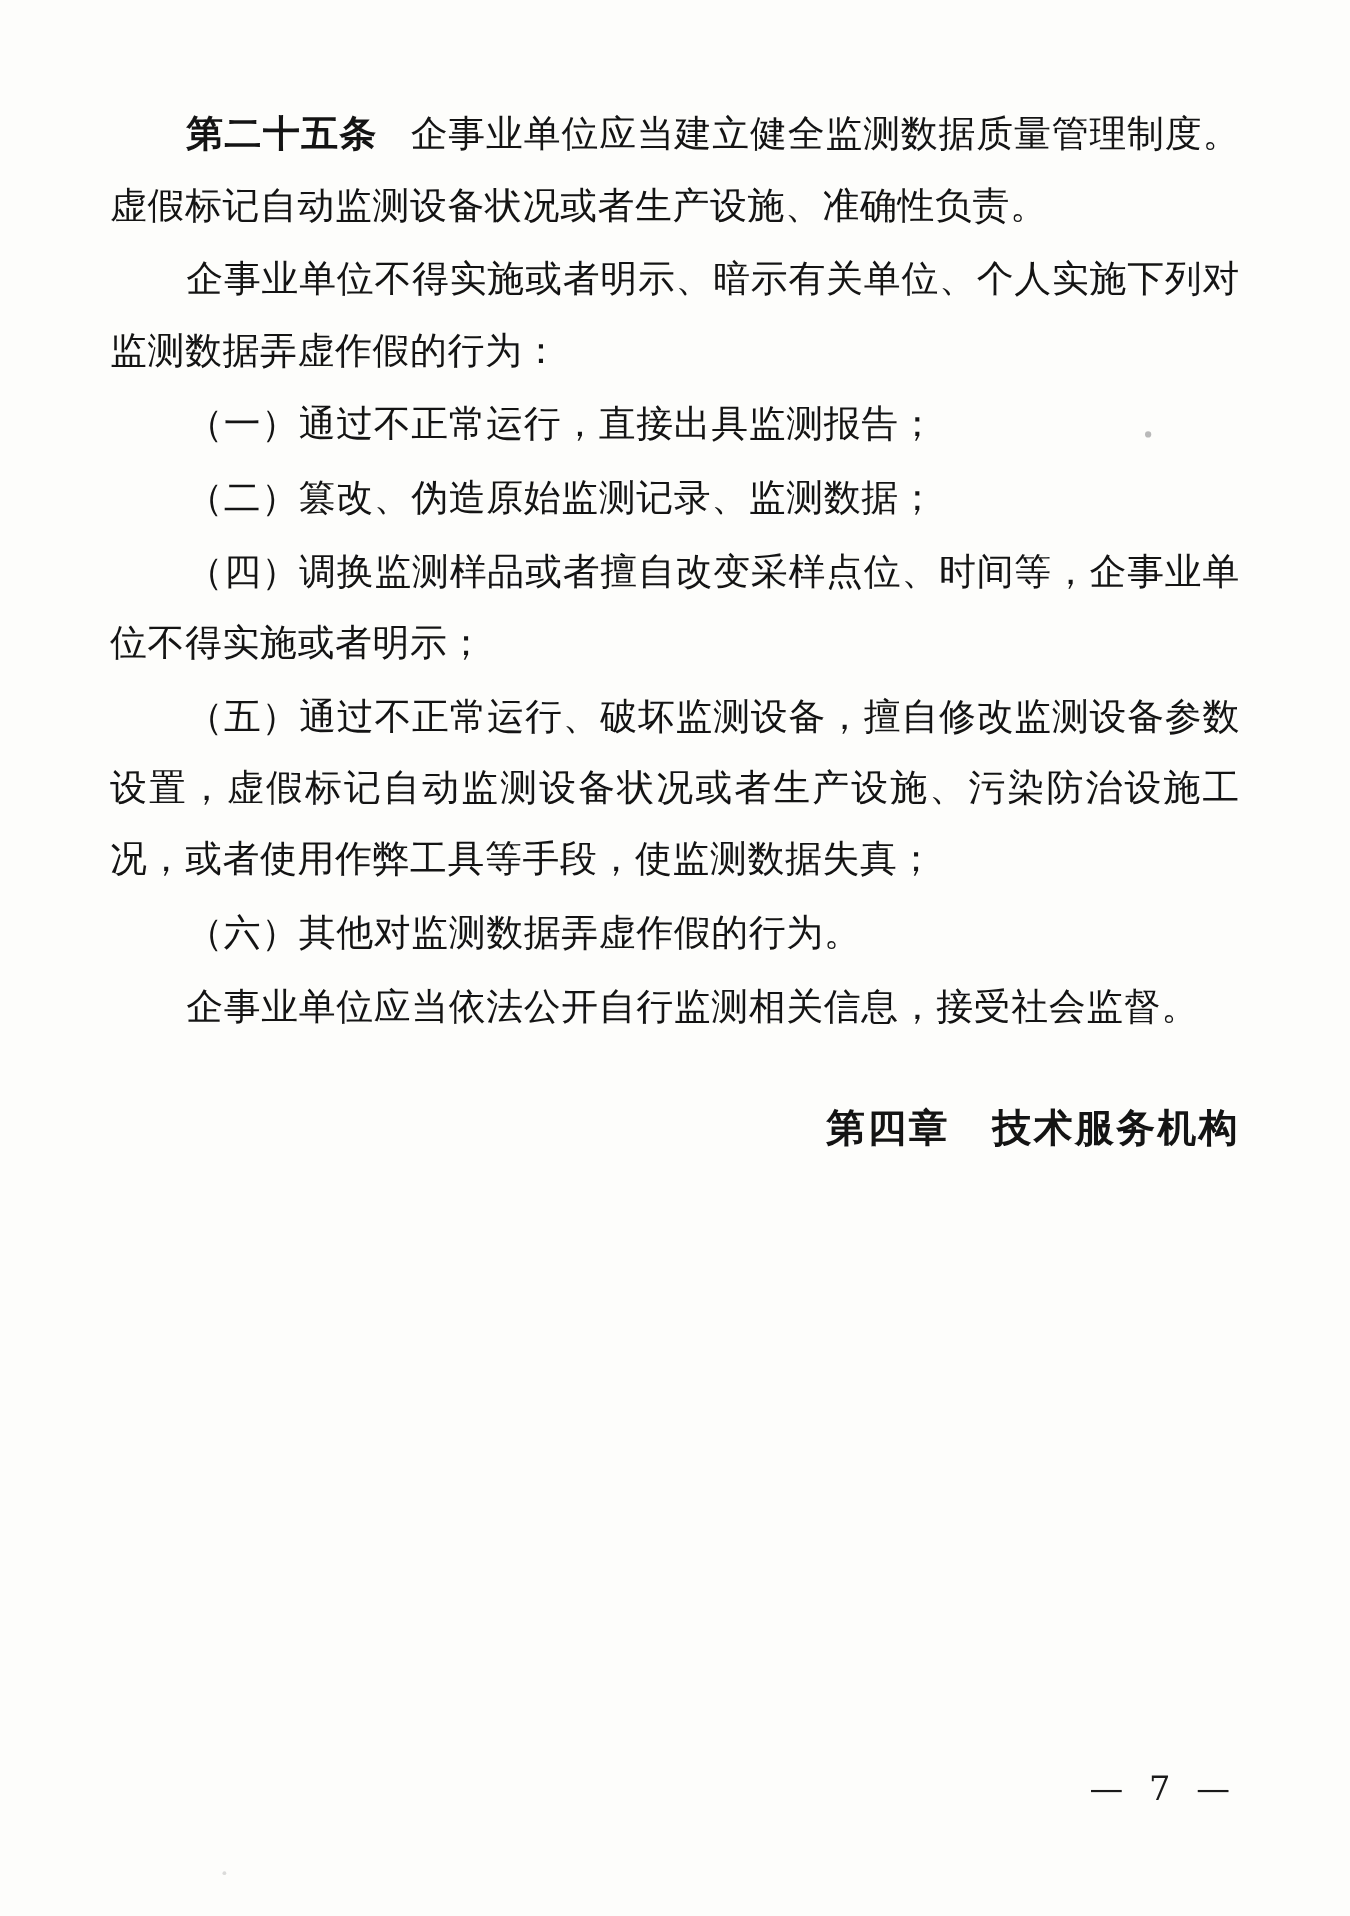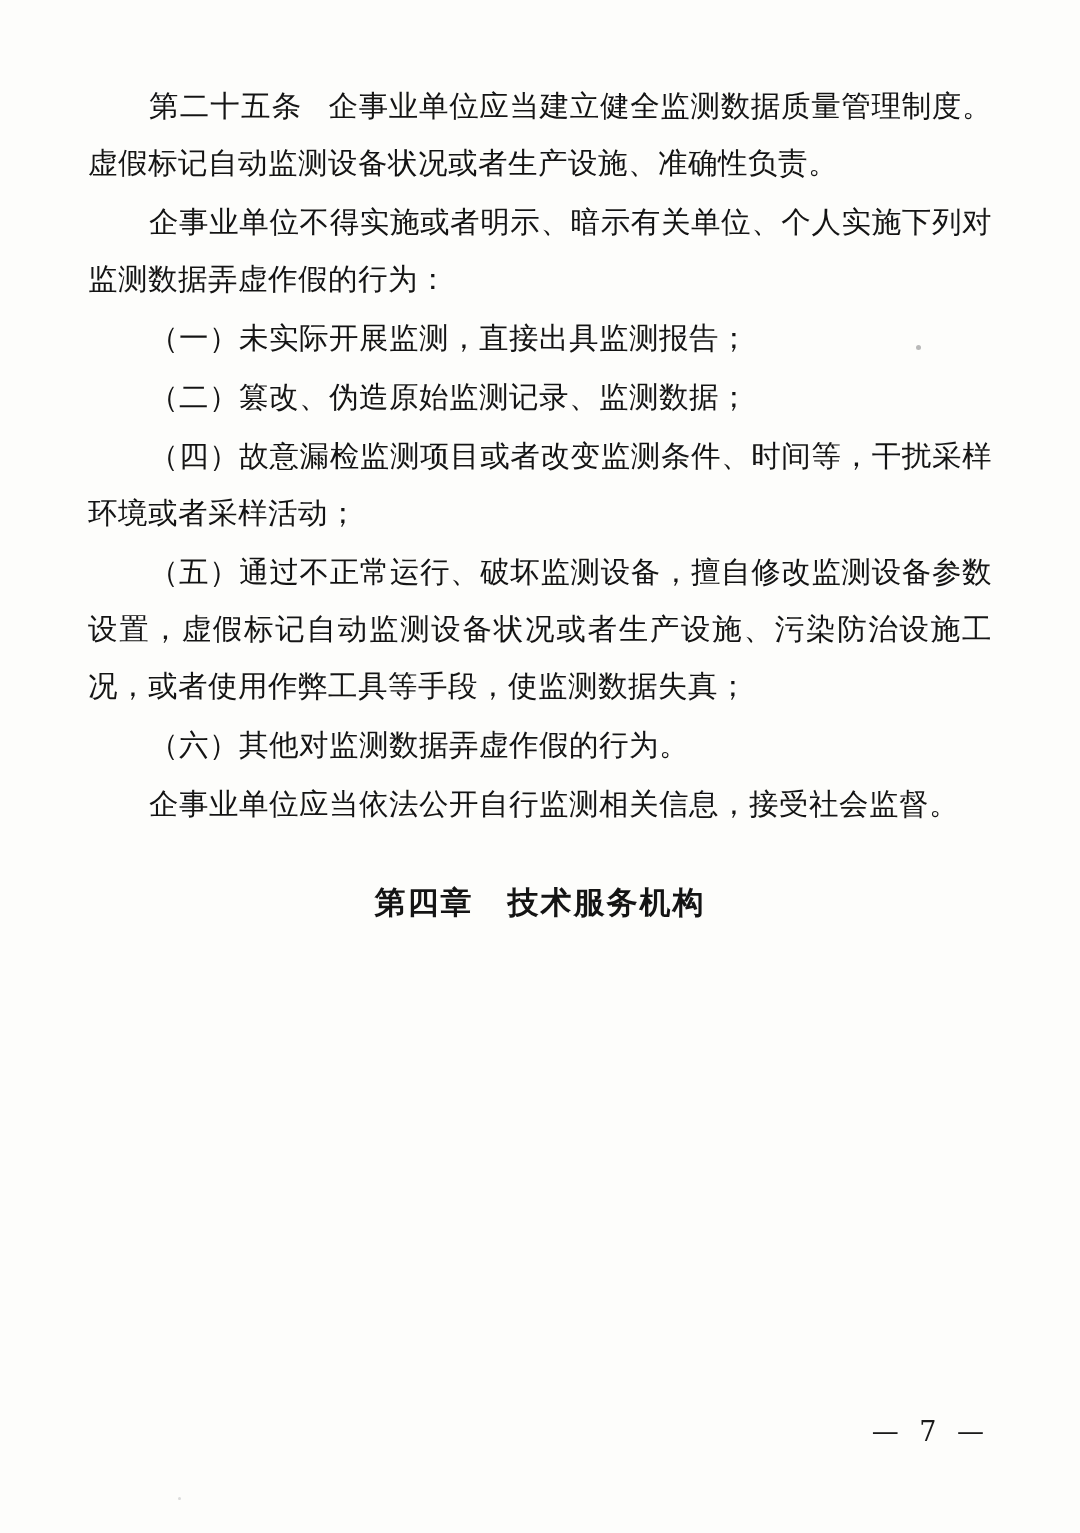--- a/index.html
+++ b/index.html
@@ -36,28 +36,28 @@
     letter-spacing: 0.5px;
     text-align: justify;
     text-justify: inter-ideograph;
     text-indent: 0;
     word-break: break-all;
   }
   p.indent {
     text-indent: 61px;
   }
   .art-label {
-    font-weight: normal;
+    font-weight: bold;
     letter-spacing: 1px;
   }
   h2.chapter {
     margin: 44px 0 34px 0;
     font-size: 31px;
     font-weight: bold;
-    text-align: center;
+    text-align: right;
     letter-spacing: 2px;
     line-height: 50px;
   }
   .chapter .ch-sp {
     display: inline-block;
     width: 34px;
   }
   .art-sp {
     display: inline-block;
     width: 26px;
@@ -87,26 +87,26 @@
 
   <div class="speck speck1"></div>
   <div class="speck speck2"></div>
 
   <div class="content">
 
     <p class="para indent"><span class="art-label">第二十五条</span><span class="art-sp"></span><span>企事业单位应当建立健全监测数据质量管理制度。虚假标记自动监测设备状况或者生产设施、准确性负责。</span></p>
 
     <p class="para indent"><span>企事业单位不得实施或者明示、暗示有关单位、个人实施下列对监测数据弄虚作假的行为：</span></p>
 
-    <p class="para indent"><span>（一）未实际开展监测，直接出具监测报告；</span></p>
+    <p class="para indent"><span>（一）通过不正常运行，直接出具监测报告；</span></p>
 
     <p class="para indent"><span>（二）篡改、伪造原始监测记录、监测数据；</span></p>
 
 
-    <p class="para indent"><span>（四）故意漏检监测项目或者改变监测条件、时间等，干扰采样环境或者采样活动；</span></p>
+    <p class="para indent"><span>（四）调换监测样品或者擅自改变采样点位、时间等，企事业单位不得实施或者明示；</span></p>
 
     <p class="para indent"><span>（五）通过不正常运行、破坏监测设备，擅自修改监测设备参数设置，虚假标记自动监测设备状况或者生产设施、污染防治设施工况，或者使用作弊工具等手段，使监测数据失真；</span></p>
 
     <p class="para indent"><span>（六）其他对监测数据弄虚作假的行为。</span></p>
 
 
     <p class="para indent"><span>企事业单位应当依法公开自行监测相关信息，接受社会监督。</span></p>
 
     <h2 class="chapter"><span>第四章</span><span class="ch-sp"></span><span>技术服务机构</span></h2>
 

